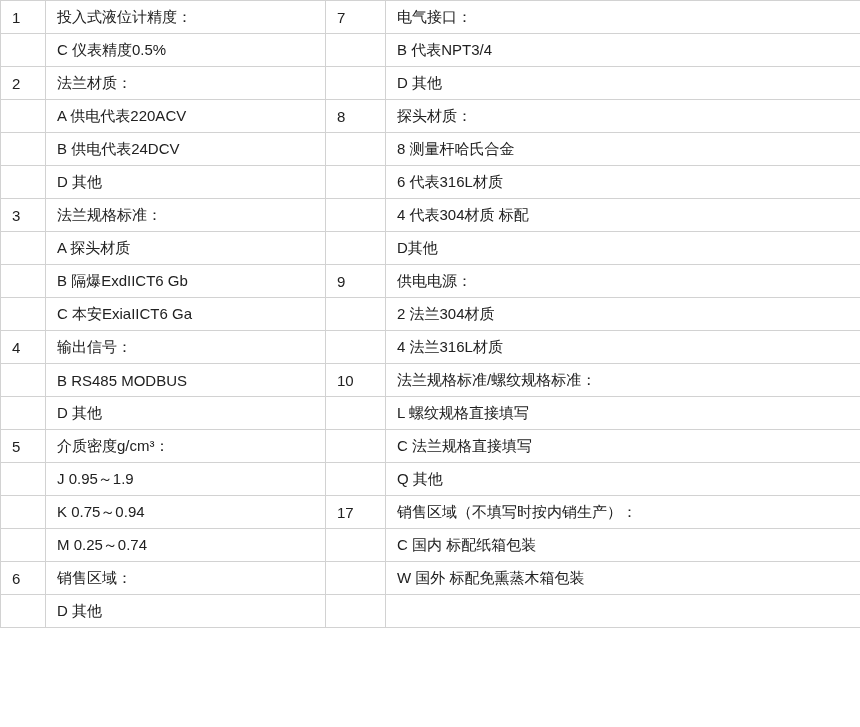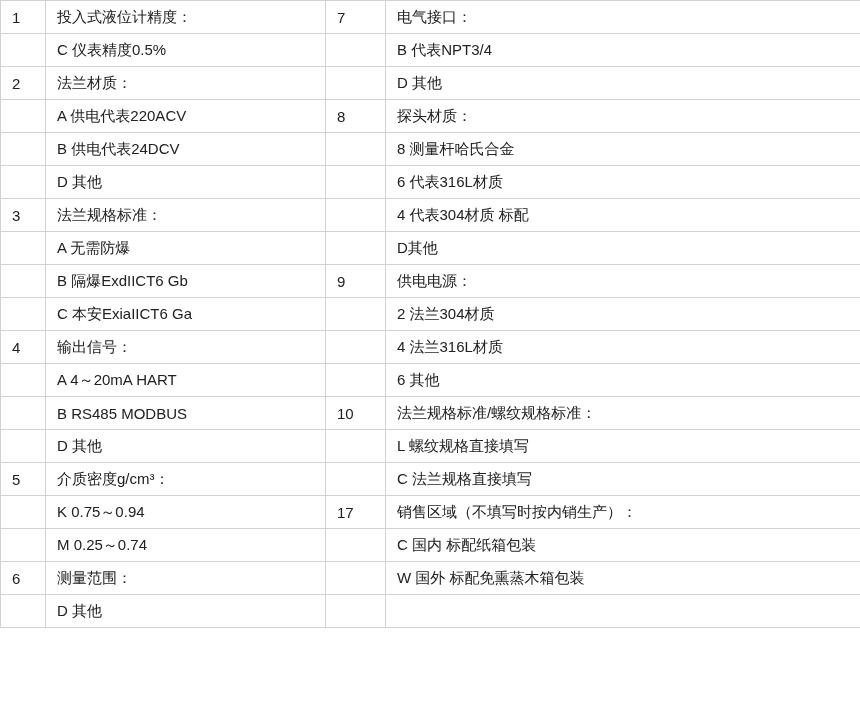--- a/index.html
+++ b/index.html
@@ -83,21 +83,21 @@
         <td class="txt">6 代表316L材质</td>
       </tr>
       <tr>
         <td class="num">3</td>
         <td class="txt">法兰规格标准：</td>
         <td class="num"></td>
         <td class="txt">4 代表304材质  标配</td>
       </tr>
       <tr>
         <td class="num"></td>
-        <td class="txt">A 无需防爆</td>
+        <td class="txt">A 探头材质</td>
         <td class="num"></td>
         <td class="txt">D其他</td>
       </tr>
       <tr>
         <td class="num"></td>
         <td class="txt">B 隔爆ExdIICT6 Gb</td>
         <td class="num">9</td>
         <td class="txt">供电电源：</td>
       </tr>
       <tr>
@@ -107,57 +107,57 @@
         <td class="txt">2 法兰304材质</td>
       </tr>
       <tr>
         <td class="num">4</td>
         <td class="txt">输出信号：</td>
         <td class="num"></td>
         <td class="txt">4 法兰316L材质</td>
       </tr>
       <tr>
         <td class="num"></td>
-        <td class="txt">A 4～20mA HART</td>
-        <td class="num"></td>
-        <td class="txt">6 其他</td>
-      </tr>
-      <tr>
-        <td class="num"></td>
         <td class="txt">B RS485 MODBUS</td>
         <td class="num">10</td>
         <td class="txt">法兰规格标准/螺纹规格标准：</td>
       </tr>
       <tr>
         <td class="num"></td>
         <td class="txt">D 其他</td>
         <td class="num"></td>
         <td class="txt">L 螺纹规格直接填写</td>
       </tr>
       <tr>
         <td class="num">5</td>
         <td class="txt">介质密度g/cm³：</td>
         <td class="num"></td>
         <td class="txt">C 法兰规格直接填写</td>
       </tr>
       <tr>
         <td class="num"></td>
+        <td class="txt">J 0.95～1.9</td>
+        <td class="num"></td>
+        <td class="txt">Q 其他</td>
+      </tr>
+      <tr>
+        <td class="num"></td>
         <td class="txt">K 0.75～0.94</td>
         <td class="num">17</td>
         <td class="txt">销售区域（不填写时按内销生产）：</td>
       </tr>
       <tr>
         <td class="num"></td>
         <td class="txt">M 0.25～0.74</td>
         <td class="num"></td>
         <td class="txt">C 国内  标配纸箱包装</td>
       </tr>
       <tr>
         <td class="num">6</td>
-        <td class="txt">测量范围：</td>
+        <td class="txt">销售区域：</td>
         <td class="num"></td>
         <td class="txt">W 国外  标配免熏蒸木箱包装</td>
       </tr>
       <tr>
         <td class="num"></td>
         <td class="txt">D 其他</td>
         <td class="num"></td>
         <td class="txt"></td>
       </tr>
     </tbody>

